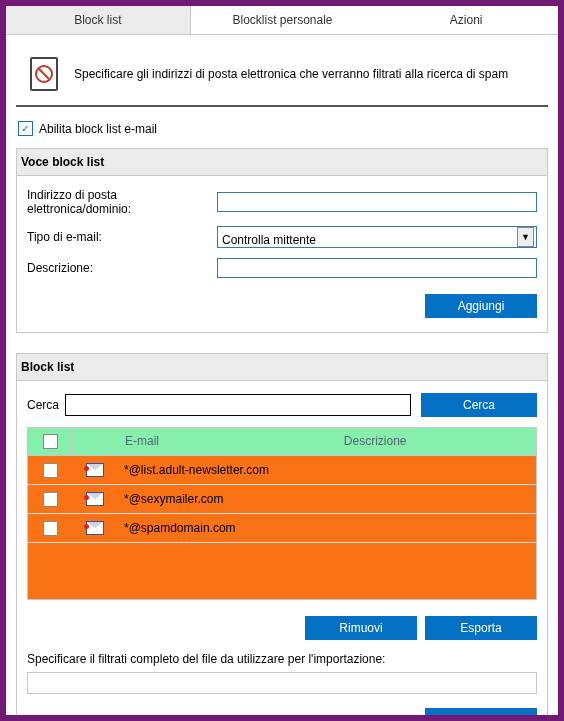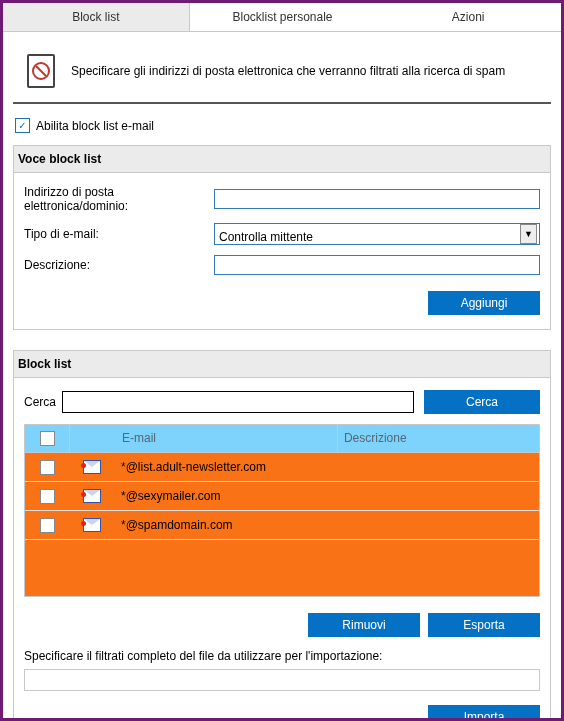--- a/index.html
+++ b/index.html
@@ -1,16 +1,16 @@
 <!DOCTYPE html>
 <html><head>
 <meta charset="utf-8">
 <style>
 html,body{margin:0;padding:0;font-family:Arial,Helvetica,sans-serif;font-size:12px;color:#000;background:#fff}
-.window{width:564px;height:721px;border:3px solid #701a75;box-sizing:border-box;position:relative;overflow:hidden}
+.window{width:564px;height:721px;border:6px solid #701a75;box-sizing:border-box;position:relative;overflow:hidden}
 .tabs{display:flex;height:28px;border-bottom:1px solid #c8c8c8}
 .tab{flex:1;display:flex;align-items:center;justify-content:center;background:#fff;cursor:pointer;color:#333}
 .tab.active{background:#ebebeb;border-right:1px solid #c8c8c8}
 .intro{display:flex;align-items:center;padding:22px 14px 14px;border-bottom:2px solid #555;margin:0 10px}
 .intro-icon{width:24px;height:30px;border:2px solid #444;border-radius:2px;position:relative;margin-right:16px;flex:0 0 24px}
 .intro-icon::after{content:"";position:absolute;width:14px;height:14px;border:2px solid #c0392b;border-radius:50%;top:6px;left:3px}
 .intro-icon::before{content:"";position:absolute;width:14px;height:2px;background:#c0392b;top:14px;left:5px;transform:rotate(45deg)}
 .content{padding:0 10px 10px}
 .enable-row{display:flex;align-items:center;padding:14px 2px 12px}
 .check{width:13px;height:13px;border:1px solid #1a6fb5;background:#fff;display:inline-flex;align-items:center;justify-content:center;margin-right:6px}
@@ -24,21 +24,21 @@
 .tinput{width:100%;height:20px;border:1px solid #3478b5;box-sizing:border-box;padding:0 4px}
 .select{width:100%;height:22px;border:1px solid #3478b5;box-sizing:border-box;display:flex;align-items:flex-end;justify-content:space-between;padding:0 2px 0 4px;background:#fff}
 .select .arrow{width:15px;height:18px;border:1px solid #888;background:#eee;display:flex;align-items:center;justify-content:center;font-size:9px}
 .btn{background:#0571c5;color:#fff;display:inline-flex;align-items:center;justify-content:center;height:24px;min-width:112px;cursor:pointer;border:none;font:inherit}
 .btnrow{display:flex;justify-content:flex-end;gap:8px;padding:6px 0 2px}
 .schrow{display:flex;align-items:center;margin-bottom:10px}
 .schrow .lbl{width:38px}
 .schrow .sbox{flex:1;height:22px;border:1px solid #000;box-sizing:border-box;padding:0 4px}
 .schrow .btn{margin-left:10px;min-width:116px}
 .table{border:1px solid #c8c8c8}
-.thead{display:flex;background:#7dd3fc;color:#567;border-bottom:1px solid #c8c8c8}
+.thead{display:flex;background:#86efac;color:#567;border-bottom:1px solid #c8c8c8}
 .th,.td{padding:6px 6px}
 .tchk{width:32px;display:flex;align-items:center;justify-content:center}
 .tico{width:34px;display:flex;align-items:center;justify-content:center}
 .temail{flex:1.05}
 .tdesc{flex:0.95;border-left:1px solid #c8c8c8}
 .thead .tdesc{border-left:1px solid #c8c8c8}
 .trow{display:flex;border-bottom:1px solid #e0e0e0;align-items:center;min-height:28px}
 .tbody{background:#f97316}
 .filler{height:56px}
 .ubox{width:13px;height:13px;border:1px solid #888;background:#fff}

